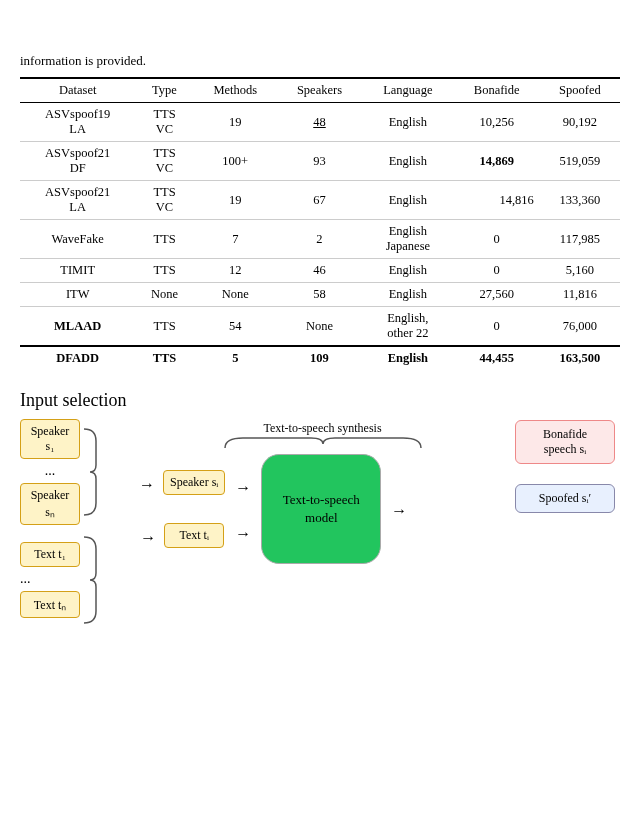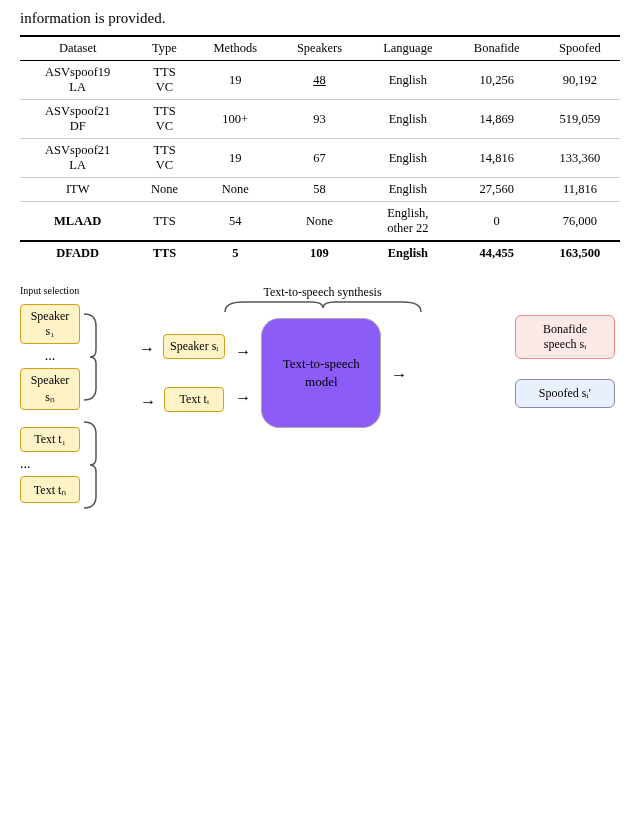--- a/index.html
+++ b/index.html
@@ -7,22 +7,23 @@
       font-family: 'Times New Roman', Times, serif;
       font-size: 13px;
       background: #fff;
       color: #000;
       width: 640px;
       min-height: 837px;
       padding: 10px 20px 20px 20px;
     }
 
     .intro-text {
-      font-size: 15px;
+      font-size: 13px;
       margin-bottom: 8px;
+      margin-top: 43px;
     }
 
     
     table {
       width: 100%;
       border-collapse: collapse;
       margin-bottom: 20px;
       font-size: 12.5px;
     }
     table thead tr th {
@@ -76,21 +77,21 @@
     .arrow-right {
       display: flex;
       align-items: center;
       color: #000;
       font-size: 16px;
       padding: 0 4px;
     }
 
     
     .tts-model-box {
-      background: #8b5cf6;
+      background: #22c55e;
       border: 1px solid #aaa;
       border-radius: 18px;
       width: 120px;
       height: 110px;
       display: flex;
       align-items: center;
       justify-content: center;
       text-align: center;
       font-size: 13px;
       line-height: 1.4;
@@ -133,24 +134,25 @@
       width: 115px;
       flex-shrink: 0;
     }
 
     .mid-section {
       display: flex;
       flex-direction: column;
       align-items: center;
       flex: 1;
       position: relative;
+      margin-top: 31px;
     }
 
     .input-sel-label {
-      font-size: 10px;
+      font-size: 18px;
       font-style: normal;
     }
 
     .tts-synth-label {
       font-size: 12px;
     }
   </style>
 </head>
 <body>
 
@@ -181,33 +183,52 @@
         <td style="white-space: pre-line;">90,192</td>
       </tr>
       <tr class="row-divider">
         <td style="white-space: pre-line;">ASVspoof21
 DF</td>
         <td style="white-space: pre-line;">TTS
 VC</td>
         <td style="white-space: pre-line;">100+</td>
         <td style="white-space: pre-line;">93</td>
         <td style="white-space: pre-line;">English</td>
-        <td style="white-space: pre-line;">14,869</td>
+        <td style="white-space: pre-line; font-weight: bold;">14,869</td>
         <td style="white-space: pre-line;">519,059</td>
       </tr>
       <tr class="row-divider">
         <td style="white-space: pre-line;">ASVspoof21
 LA</td>
         <td style="white-space: pre-line;">TTS
 VC</td>
         <td style="white-space: pre-line;">19</td>
         <td style="white-space: pre-line;">67</td>
         <td style="white-space: pre-line;">English</td>
-        <td style="white-space: pre-line;">14,816</td>
+        <td style="white-space: pre-line; text-align: right;">14,816</td>
         <td style="white-space: pre-line;">133,360</td>
+      </tr>
+      <tr class="row-divider">
+        <td style="white-space: pre-line;">WaveFake</td>
+        <td style="white-space: pre-line;">TTS</td>
+        <td style="white-space: pre-line;">7</td>
+        <td style="white-space: pre-line;">2</td>
+        <td style="white-space: pre-line;">English
+Japanese</td>
+        <td style="white-space: pre-line;">0</td>
+        <td style="white-space: pre-line;">117,985</td>
+      </tr>
+      <tr class="row-divider">
+        <td style="white-space: pre-line;">TIMIT</td>
+        <td style="white-space: pre-line;">TTS</td>
+        <td style="white-space: pre-line;">12</td>
+        <td style="white-space: pre-line;">46</td>
+        <td style="white-space: pre-line;">English</td>
+        <td style="white-space: pre-line;">0</td>
+        <td style="white-space: pre-line;">5,160</td>
       </tr>
       <tr class="row-divider">
         <td style="white-space: pre-line;">ITW</td>
         <td style="white-space: pre-line;">None</td>
         <td style="white-space: pre-line;">None</td>
         <td style="white-space: pre-line;">58</td>
         <td style="white-space: pre-line;">English</td>
         <td style="white-space: pre-line;">27,560</td>
         <td style="white-space: pre-line;">11,816</td>
       </tr>

